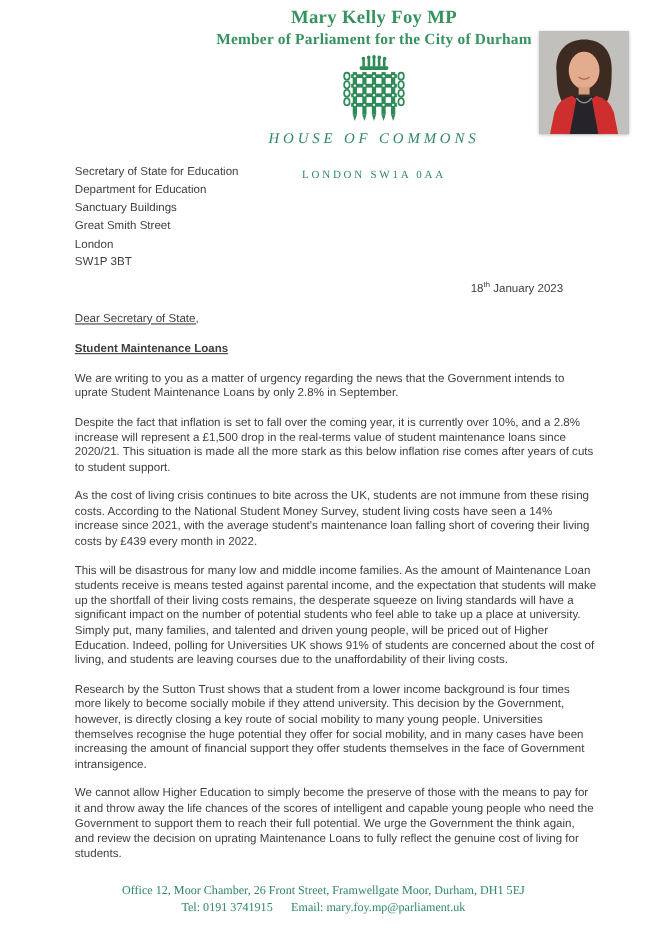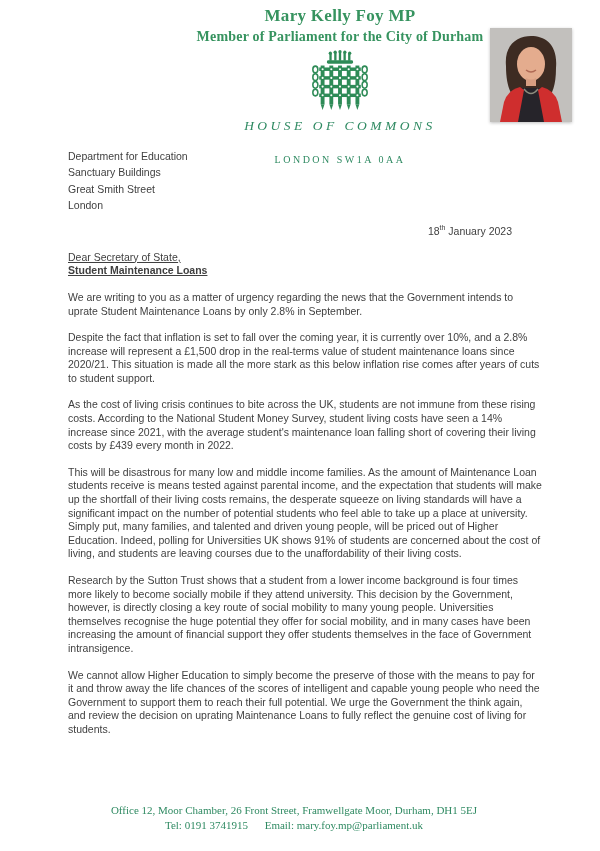--- a/index.html
+++ b/index.html
@@ -48,21 +48,21 @@
     font-size:10.5px;line-height:13.6px;
   }
   .recipient div{line-height:16.4px;}
   .date-line{
     text-align:right;margin-top:7px;margin-bottom:0;
     padding-right:30px;
   }
   .date-line sup{font-size:7px;}
   .salutation{margin-top:13px;text-decoration:underline;}
   .subject{
-    font-weight:bold;text-decoration:underline;
+    margin-top:14px;font-weight:bold;text-decoration:underline;
   }
   .para{margin:13px 0 0 0;}
   
   .footer{
     position:absolute;bottom:18px;left:0;width:588px;
     text-align:center;
     font-family:"Liberation Serif", serif;
     color:#2f8a62;font-size:11px;line-height:15px;
   }
   .footer .contact span{display:inline-block;}
@@ -166,24 +166,26 @@
       <path d="M10 94 L14 74 Q18 62 30 59 L34 62 L28 94 Z" fill="#cf2e2e"></path>
       <path d="M72 94 L68 74 Q64 62 52 59 L48 62 L54 94 Z" fill="#cf2e2e"></path>
 
       <path d="M34 61 Q41 70 48 61" stroke="#8d8d7e" stroke-width="1.4" fill="none"></path>
     </svg>
   </div>
 
   <div class="content">
 
     <div class="recipient">
+      <div>Secretary of State for Education</div>
       <div>Department for Education</div>
       <div>Sanctuary Buildings</div>
       <div>Great Smith Street</div>
       <div>London</div>
+      <div>SW1P 3BT</div>
     </div>
 
     <div class="date-line"><span>18</span><sup>th</sup><span> January 2023</span></div>
 
     <div class="salutation">Dear Secretary of State,</div>
 
     <div class="subject">Student Maintenance Loans</div>
 
     <p class="para">We are writing to you as a matter of urgency regarding the news that the Government intends to uprate Student Maintenance Loans by only 2.8% in September.</p>
     <p class="para">Despite the fact that inflation is set to fall over the coming year, it is currently over 10%, and a 2.8% increase will represent a £1,500 drop in the real-terms value of student maintenance loans since 2020/21. This situation is made all the more stark as this below inflation rise comes after years of cuts to student support.</p>

